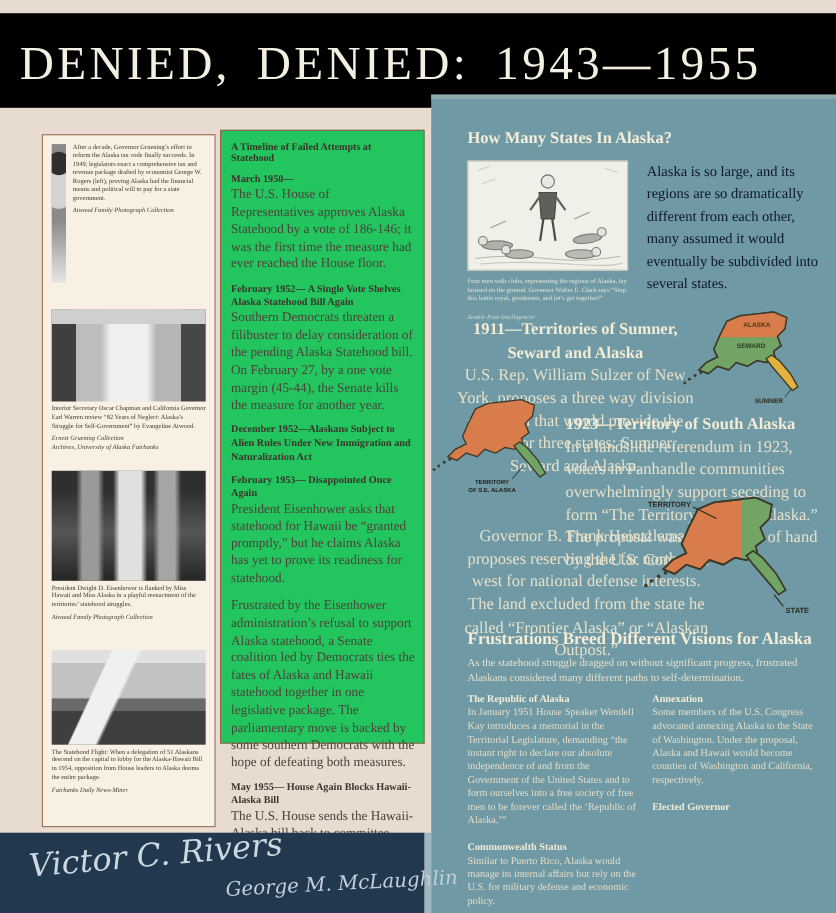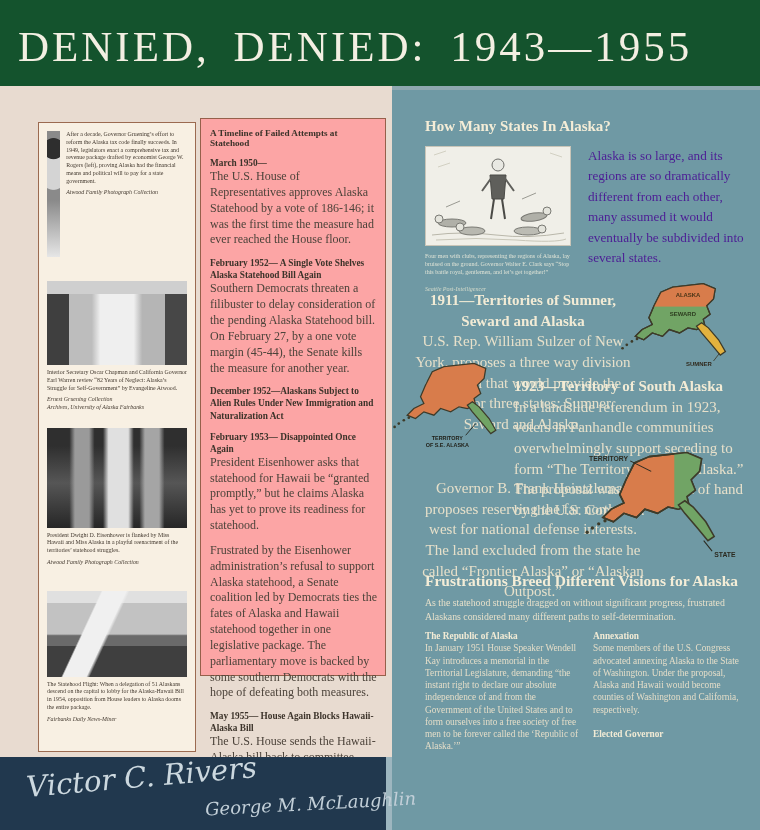--- a/index.html
+++ b/index.html
@@ -1,21 +1,21 @@
 <!DOCTYPE html>
 <html><head>
 <meta charset="utf-8">
 <style>
   html,body{margin:0;padding:0;}
   body{width:760px;height:830px;position:relative;overflow:hidden;
        background:#e8dbd0;font-family:"Liberation Serif", serif;}
   .abs{position:absolute;}
 
   
-  .header{left:0;top:0;width:760px;height:86px;background:#14532d;}
+  .header{left:0;top:12px;width:760px;height:86px;background:#000000;}
   .header h1{margin:0;padding:22px 0 0 18px;font-size:43px;font-weight:normal;
              color:#f3efe2;letter-spacing:3px;word-spacing:10px;
              font-family:"Liberation Serif", serif;}
 
   
   .photo-card{left:38px;top:122px;width:158px;height:630px;background:#f8f0e3;
               border:1px solid #9b6a50;box-sizing:border-box;padding:8px;}
   .ph{background:#999;}
   .ph1{width:76px;height:126px;
        background:
@@ -33,21 +33,21 @@
   .ph4{width:140px;height:86px;
        background:
         linear-gradient(115deg, rgba(0,0,0,0) 0 30%, #f0f0f0 31% 44%, rgba(0,0,0,0) 46%),
         linear-gradient(180deg,#e0e0e0 0 14%,#c2c2c2 14% 50%,#6a6a6a 52% 64%,#3f3f3f 64% 100%);}
   .ph-row{display:flex;gap:6px;}
   .ph-cap{font-size:5.9px;line-height:1.32;color:#43392f;}
   .ph-credit{font-size:5.9px;line-height:1.3;color:#43392f;font-style:italic;margin-top:4px;}
   .gap24{margin-top:24px;} .gap16{margin-top:16px;} .capgap{margin-top:4px;}
 
   
-  .timeline{left:200px;top:118px;width:186px;height:558px;background:#fca5a5;
+  .timeline{left:200px;top:118px;width:186px;height:558px;background:#22c55e;
             border:1px solid #96604b;box-sizing:border-box;padding:9px 8px 8px 9px;
             color:#463d33;}
   .tl-title{font-size:9.2px;font-weight:bold;color:#3c332a;margin-bottom:9px;}
   .tl-entry{margin-bottom:9px;}
   .tl-head{font-size:9.3px;font-weight:bold;line-height:1.3;color:#3c332a;}
   .tl-body{font-size:12px;line-height:1.32;color:#4c433a;}
 
   
   .navy{left:0;top:757px;width:386px;height:73px;background:#21384e;}
   .navy-div{left:386px;top:757px;width:6px;height:73px;background:#9db6bf;}
@@ -58,21 +58,21 @@
 
   
   .panel{left:392px;top:86px;width:368px;height:744px;background:#6f99a4;
          border-top:4px solid #8ea8b0;box-sizing:border-box;}
   .panel .abs{position:absolute;}
   .p-h2{font-size:15px;font-weight:bold;color:#f4edd7;}
   .cartoon{left:33px;top:56px;width:146px;height:100px;background:#f0efe8;
            border:1px solid #c9c5b8;box-sizing:border-box;}
   .cartoon-cap{left:33px;top:162px;width:152px;font-size:6px;line-height:1.35;color:#dfe3d6;}
   .cartoon-credit{left:33px;top:196px;width:152px;font-size:6px;font-style:italic;color:#d6dccc;}
-  .p-intro{left:196px;top:56px;width:162px;font-size:13.2px;line-height:1.55;color:#4c1d95;}
+  .p-intro{left:196px;top:56px;width:162px;font-size:13.2px;line-height:1.55;color:#0f172a;}
   .sec-head{font-weight:bold;color:#f2ebd5;}
   .sec-body{color:#e7e0ca;}
   .sec{font-size:15px;line-height:1.38;}
   .sec-1911{left:18px;top:200px;width:226px;text-align:center;}
   .sec-1923{left:122px;top:286px;width:236px;text-align:left;}
   .sec-1954{left:28px;top:388px;width:226px;text-align:center;}
   .map{position:absolute;}
   .frus-h{left:33px;top:482px;font-size:15.5px;font-weight:bold;color:#f4edd7;}
   .frus-intro{left:33px;top:506px;width:320px;font-size:9.8px;line-height:1.4;color:#e7e0ca;}
   .cols{left:33px;top:540px;width:322px;display:flex;gap:14px;}
@@ -236,20 +236,24 @@
   </svg>
 
   <div class="abs frus-h">Frustrations Breed Different Visions for Alaska</div>
   <div class="abs frus-intro">As the statehood struggle dragged on without significant progress, frustrated Alaskans considered many different paths to self-determination.</div>
   <div class="abs cols">
     <div class="col">
       <div class="item">
         <div class="item-h">The Republic of Alaska</div>
         <div class="item-b">In January 1951 House Speaker Wendell Kay introduces a memorial in the Territorial Legislature, demanding “the instant right to declare our absolute independence of and from the Government of the United States and to form ourselves into a free society of free men to be forever called the ‘Republic of Alaska.’”</div>
       </div>
+      <div class="item">
+        <div class="item-h">Commonwealth Status</div>
+        <div class="item-b">Similar to Puerto Rico, Alaska would manage its internal affairs but rely on the U.S. for military defense and economic policy.</div>
+      </div>
     </div>
     <div class="col">
       <div class="item">
         <div class="item-h">Annexation</div>
         <div class="item-b">Some members of the U.S. Congress advocated annexing Alaska to the State of Washington.  Under the proposal, Alaska and Hawaii would become counties of Washington and California, respectively.</div>
       </div>
       <div class="item" style="">
         <div class="item-h">Elected Governor</div>
       </div>
     </div>

